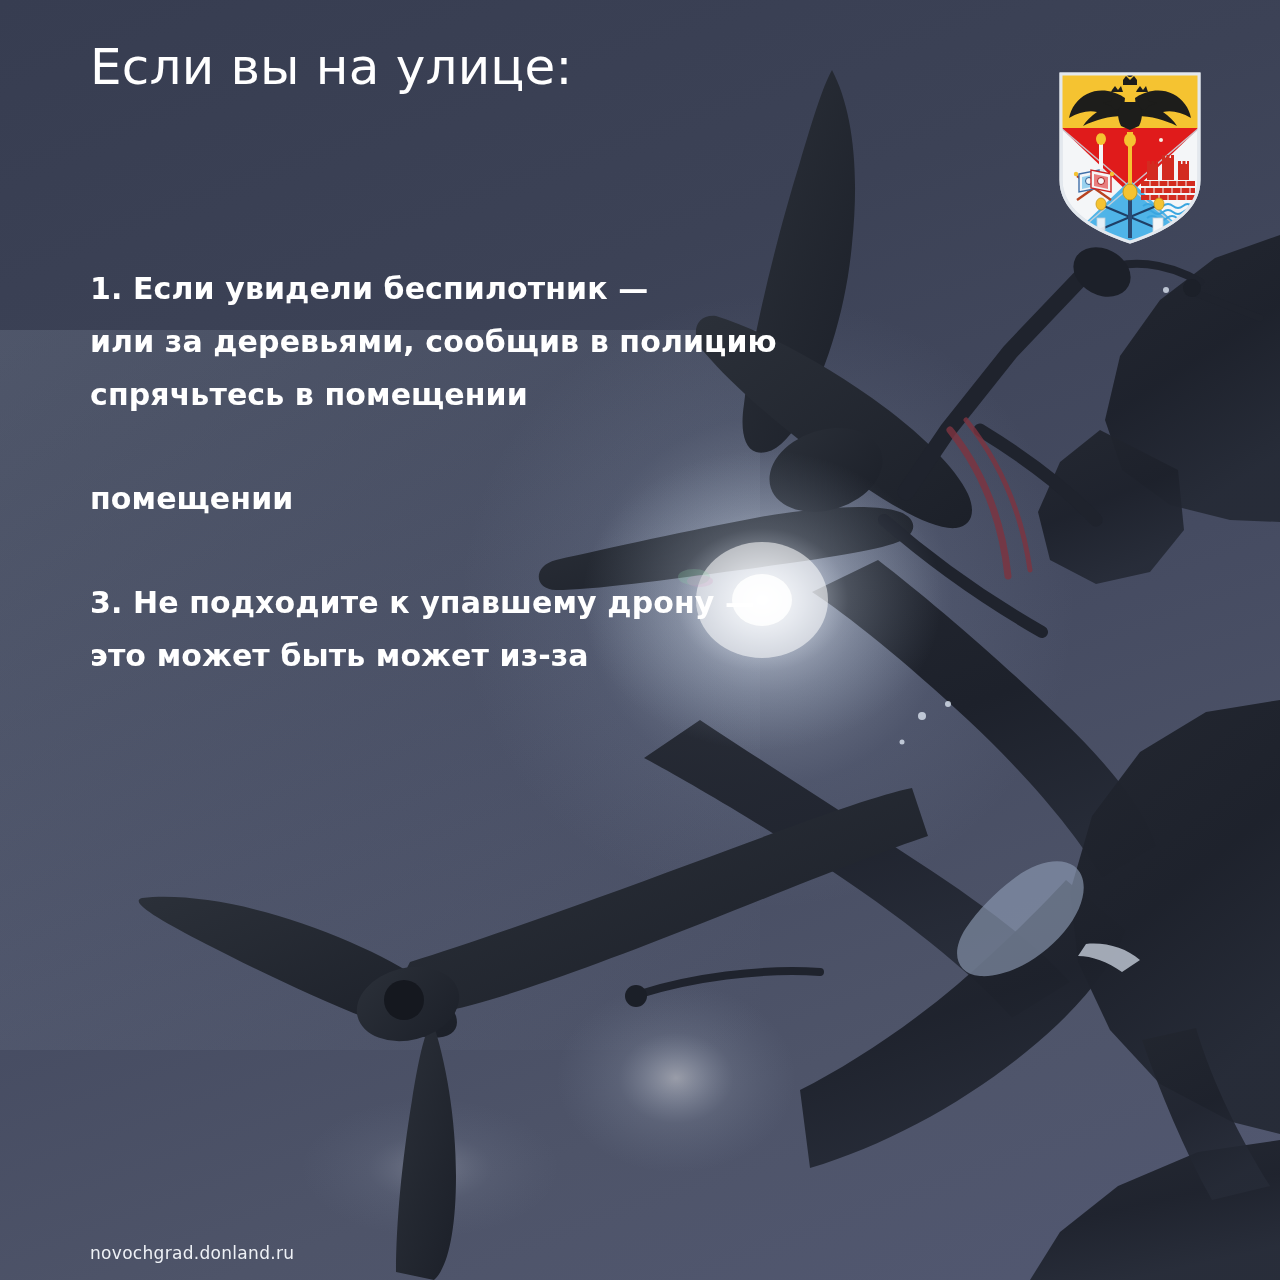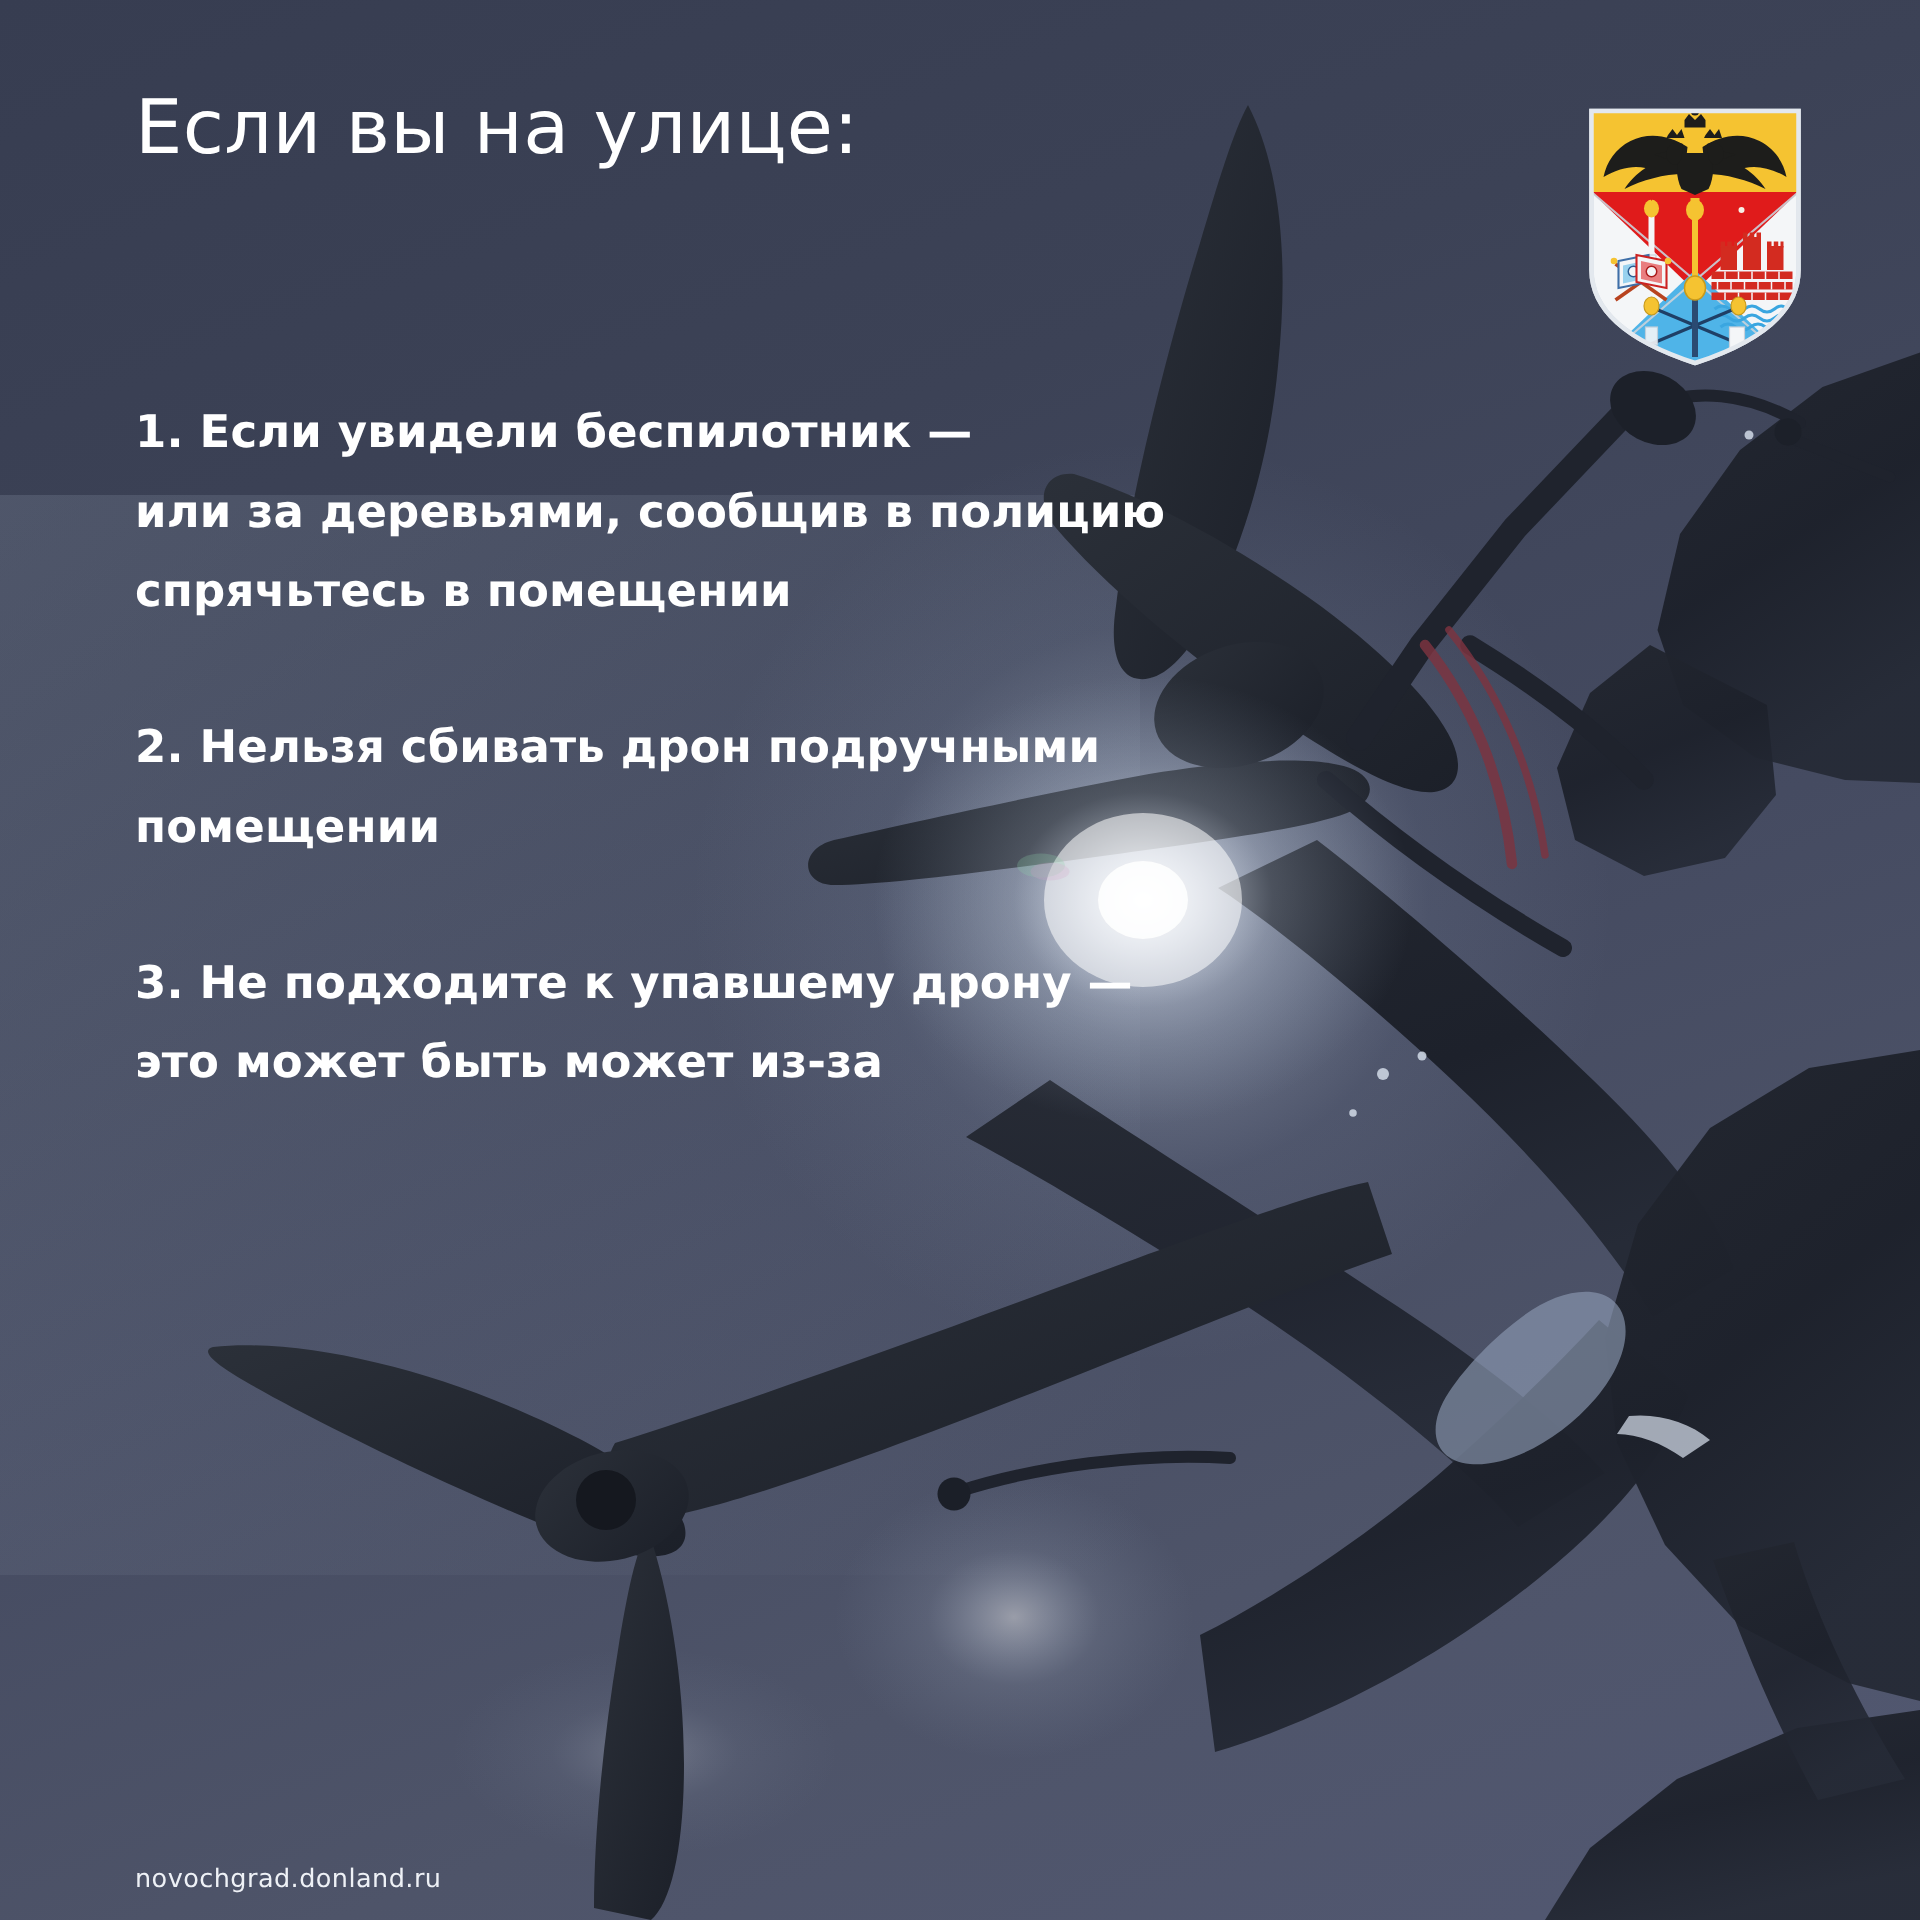--- a/index.html
+++ b/index.html
@@ -14,21 +14,21 @@
       radial-gradient(circle at 60% 47%, rgba(225,233,245,0.55) 0%, rgba(200,212,228,0.28) 9%, rgba(150,165,190,0.10) 18%, rgba(0,0,0,0) 30%),
       linear-gradient(160deg, #373d51 0%, #3c4256 28%, #454b61 55%, #4e5469 78%, #525872 100%);
   }
 
   
   #photo{position:absolute;inset:0;}
   #photo svg{display:block;width:1280px;height:1280px;}
 
   
   .title{
-    position:absolute;left:90px;top:58px;
+    position:absolute;left:90px;top:40px;
     font-size:50px;line-height:1.08;font-weight:400;
     color:#ffffff;letter-spacing:.2px;white-space:nowrap;
   }
   .tips{
     position:absolute;left:90px;top:262px;width:1010px;
   }
   .tip{
     font-size:30px;line-height:53px;font-weight:700;
     color:#ffffff;letter-spacing:.1px;
     margin-bottom:51px;
@@ -183,21 +183,20 @@
 
   <div class="title">Если вы на улице:</div>
 
   <div class="tips">
     <div class="tip">
       <span class="ln">1. Если увидели беспилотник —</span>
       <span class="ln">или за деревьями, сообщив в полицию</span>
       <span class="ln">спрячьтесь в помещении</span>
     </div>
     <div class="tip">
-      <span class="ln">2. Нельзя сбивать дрон подручными</span>
       <span class="ln">помещении</span>
     </div>
     <div class="tip">
       <span class="ln">3. Не подходите к упавшему дрону —</span>
       <span class="ln">это может быть может из-за</span>
     </div>
   </div>
 
   <div class="url">novochgrad.donland.ru</div>
 

